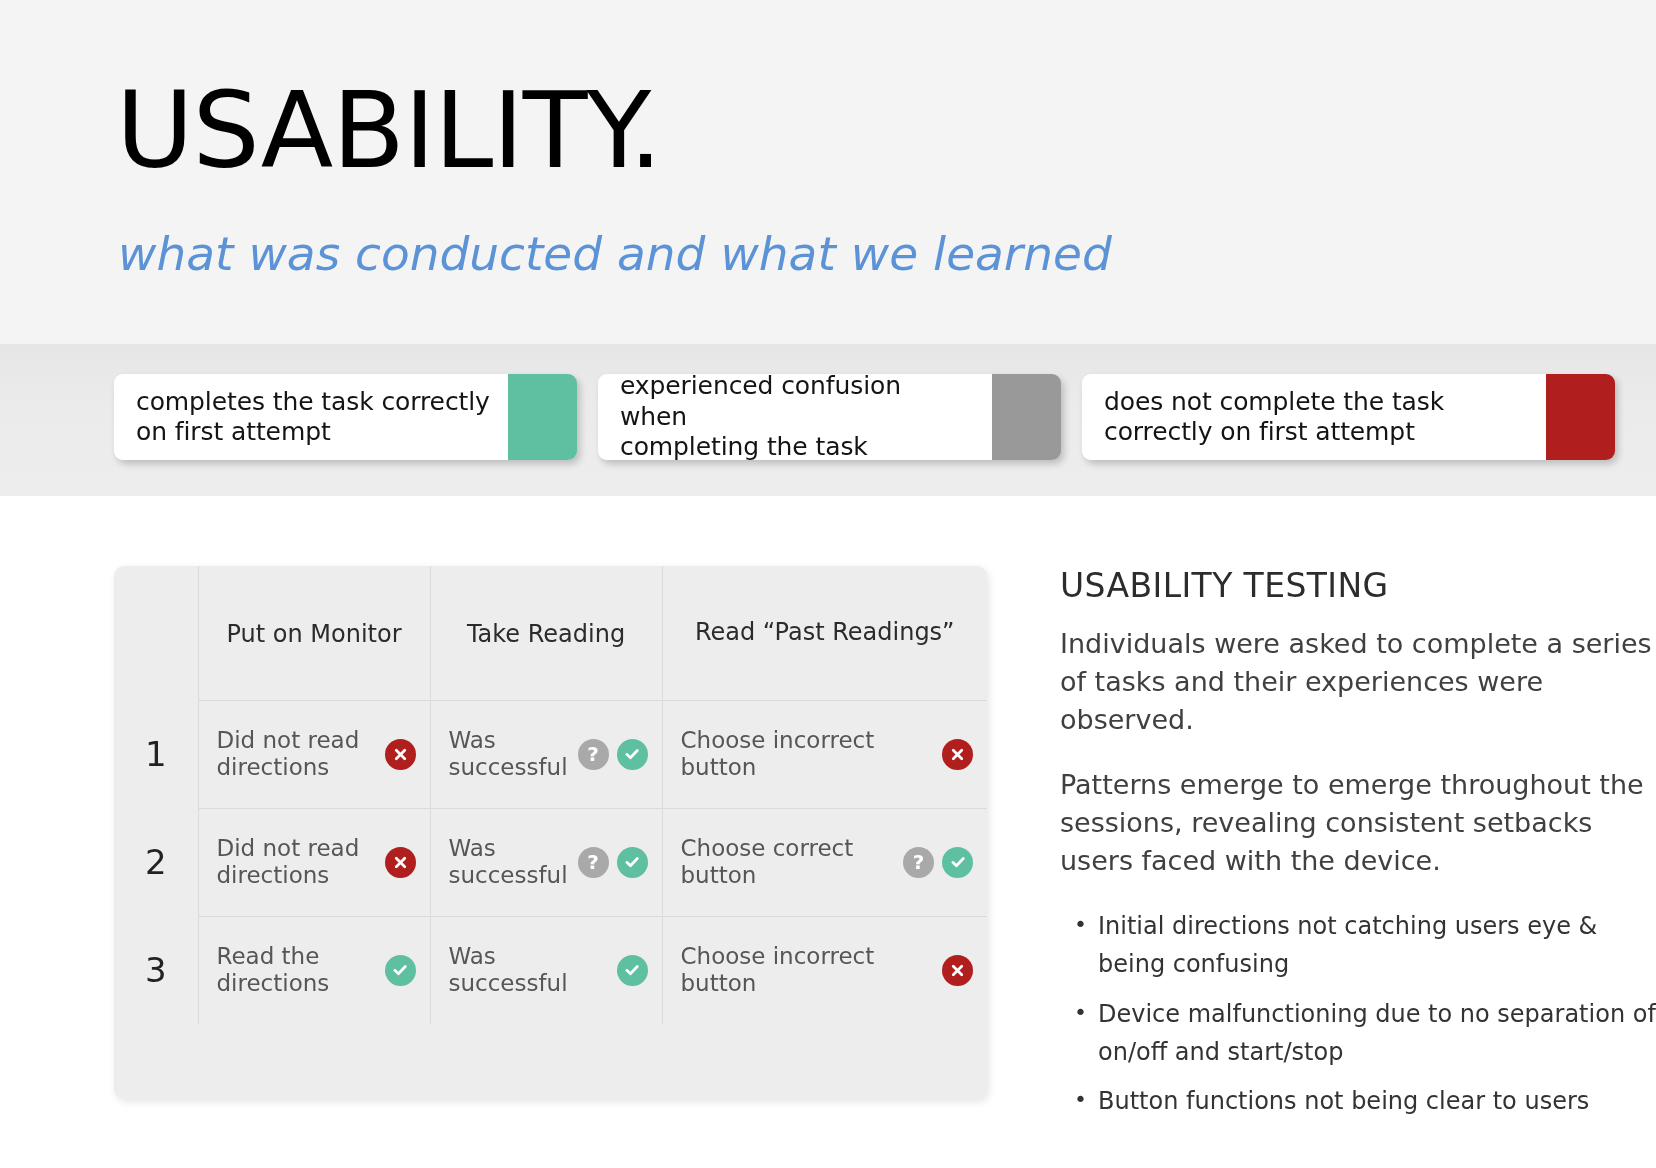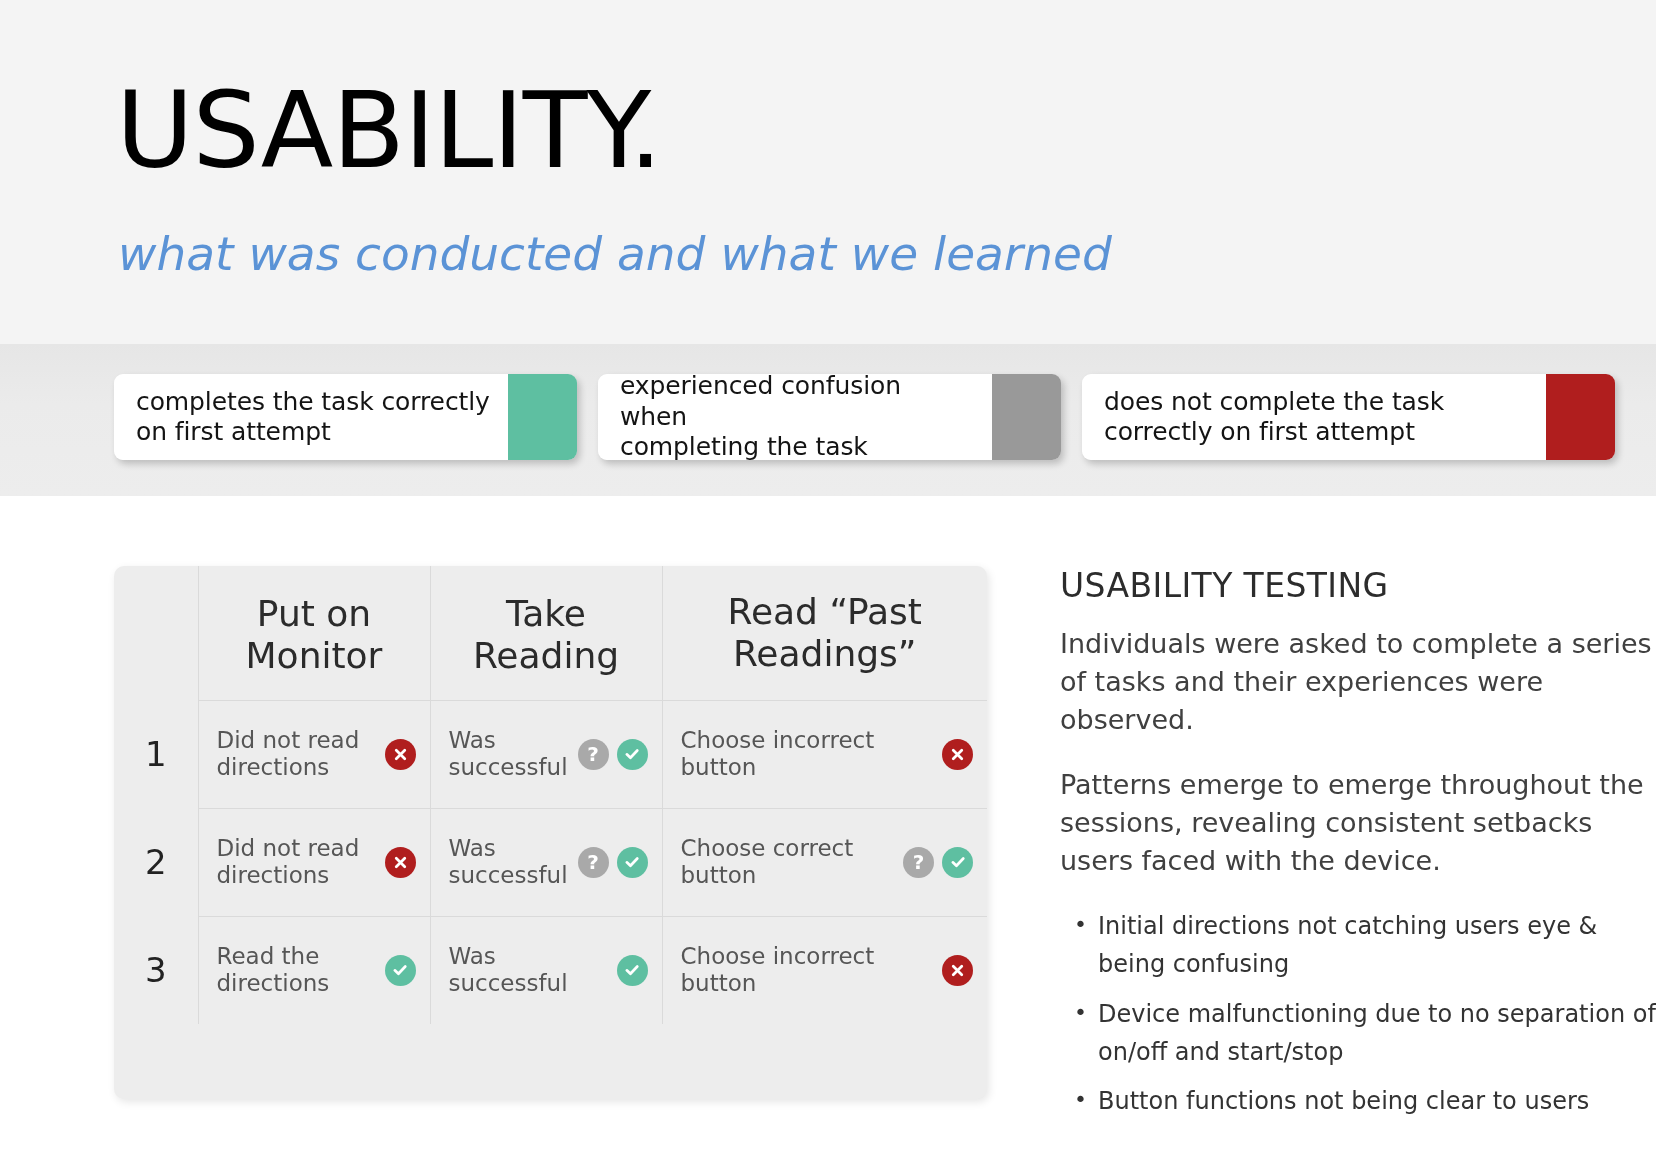--- a/index.html
+++ b/index.html
@@ -114,21 +114,21 @@
   }
   .tbl col.c-num { width: 84px; }
   .tbl col.c-a  { width: 232px; }
   .tbl col.c-b  { width: 232px; }
   .tbl col.c-c  { width: 325px; }
 
   .tbl thead th {
     height: 134px;
     vertical-align: middle;
     font-weight: 400;
-    font-size: 36px;
+    font-size: 24px;
     color: #2b2b2b;
     text-align: center;
     padding: 12px 10px;
     border-bottom: 1px solid #dadada;
     line-height: 1.15;
   }
   .tbl thead th.num-head {
     border-bottom: none;
     border-right: none;
   }

